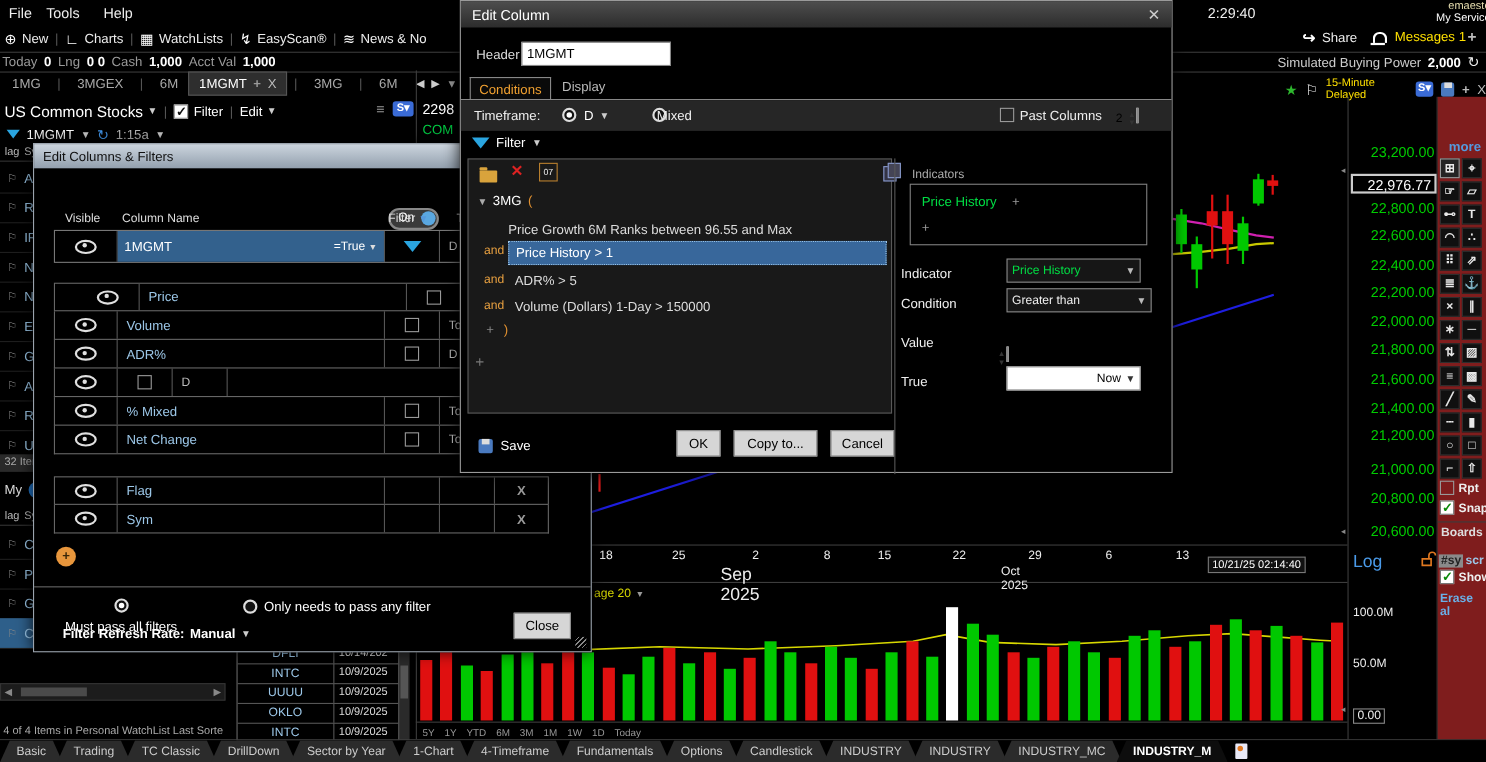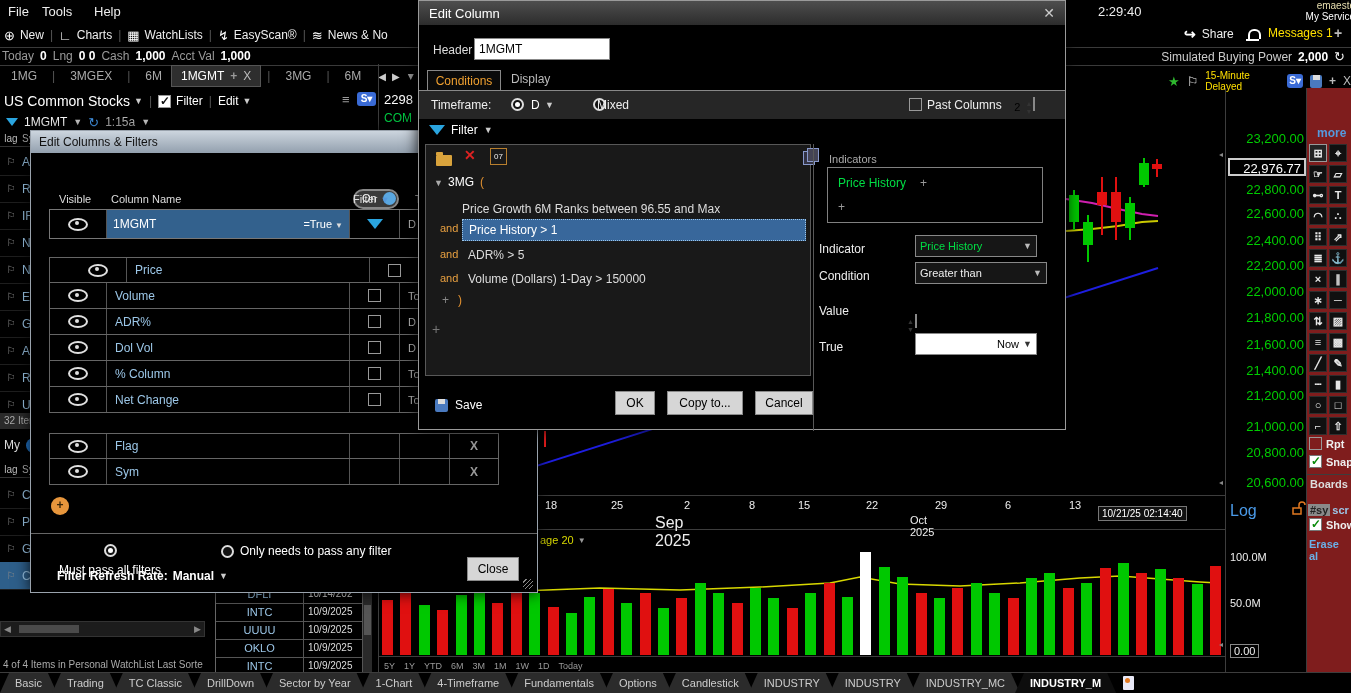--- a/index.html
+++ b/index.html
@@ -583,36 +583,33 @@
             <span class="cb"></span>
           </div>
           <div class="row" style="width: 50px; padding-left: 8px; border-right: 1px solid rgb(85, 85, 85); height: 100%; box-sizing: border-box;">
             <span style="color: rgb(187, 187, 187); font-size: 11px;">D</span>
           </div>
         </div>
         <div class="a row" style="left: 18px; top: 204px; width: 450px; height: 26px; border-right: 1px solid rgb(102, 102, 102); border-bottom: 1px solid rgb(102, 102, 102); border-left: 1px solid rgb(102, 102, 102); border-image: initial; border-top: none; box-sizing: border-box;">
           <div class="tcell row" style="width: 57px; justify-content: center;">
             <span class="eye"></span>
           </div>
-          <div class="tcell row" style="width: 243px; padding-left: 8px;">
-            <span style="color: rgb(156, 199, 232);">Dol Vol</span>
-          </div>
           <div class="tcell row" style="width: 50px; justify-content: center;">
             <span class="cb"></span>
           </div>
           <div class="row" style="width: 50px; padding-left: 8px; border-right: 1px solid rgb(85, 85, 85); height: 100%; box-sizing: border-box;">
             <span style="color: rgb(187, 187, 187); font-size: 11px;">D</span>
           </div>
         </div>
         <div class="a row" style="left: 18px; top: 230px; width: 450px; height: 26px; border-right: 1px solid rgb(102, 102, 102); border-bottom: 1px solid rgb(102, 102, 102); border-left: 1px solid rgb(102, 102, 102); border-image: initial; border-top: none; box-sizing: border-box;">
           <div class="tcell row" style="width: 57px; justify-content: center;">
             <span class="eye"></span>
           </div>
           <div class="tcell row" style="width: 243px; padding-left: 8px;">
-            <span style="color: rgb(156, 199, 232);">% Column</span>
+            <span style="color: rgb(156, 199, 232);">% Mixed</span>
           </div>
           <div class="tcell row" style="width: 50px; justify-content: center;">
             <span class="cb"></span>
           </div>
           <div class="row" style="width: 50px; padding-left: 8px; border-right: 1px solid rgb(85, 85, 85); height: 100%; box-sizing: border-box;">
             <span style="color: rgb(187, 187, 187); font-size: 11px;">To</span>
           </div>
         </div>
         <div class="a row" style="left: 18px; top: 256px; width: 450px; height: 26px; border-right: 1px solid rgb(102, 102, 102); border-bottom: 1px solid rgb(102, 102, 102); border-left: 1px solid rgb(102, 102, 102); border-image: initial; border-top: none; box-sizing: border-box;">
           <div class="tcell row" style="width: 57px; justify-content: center;">

